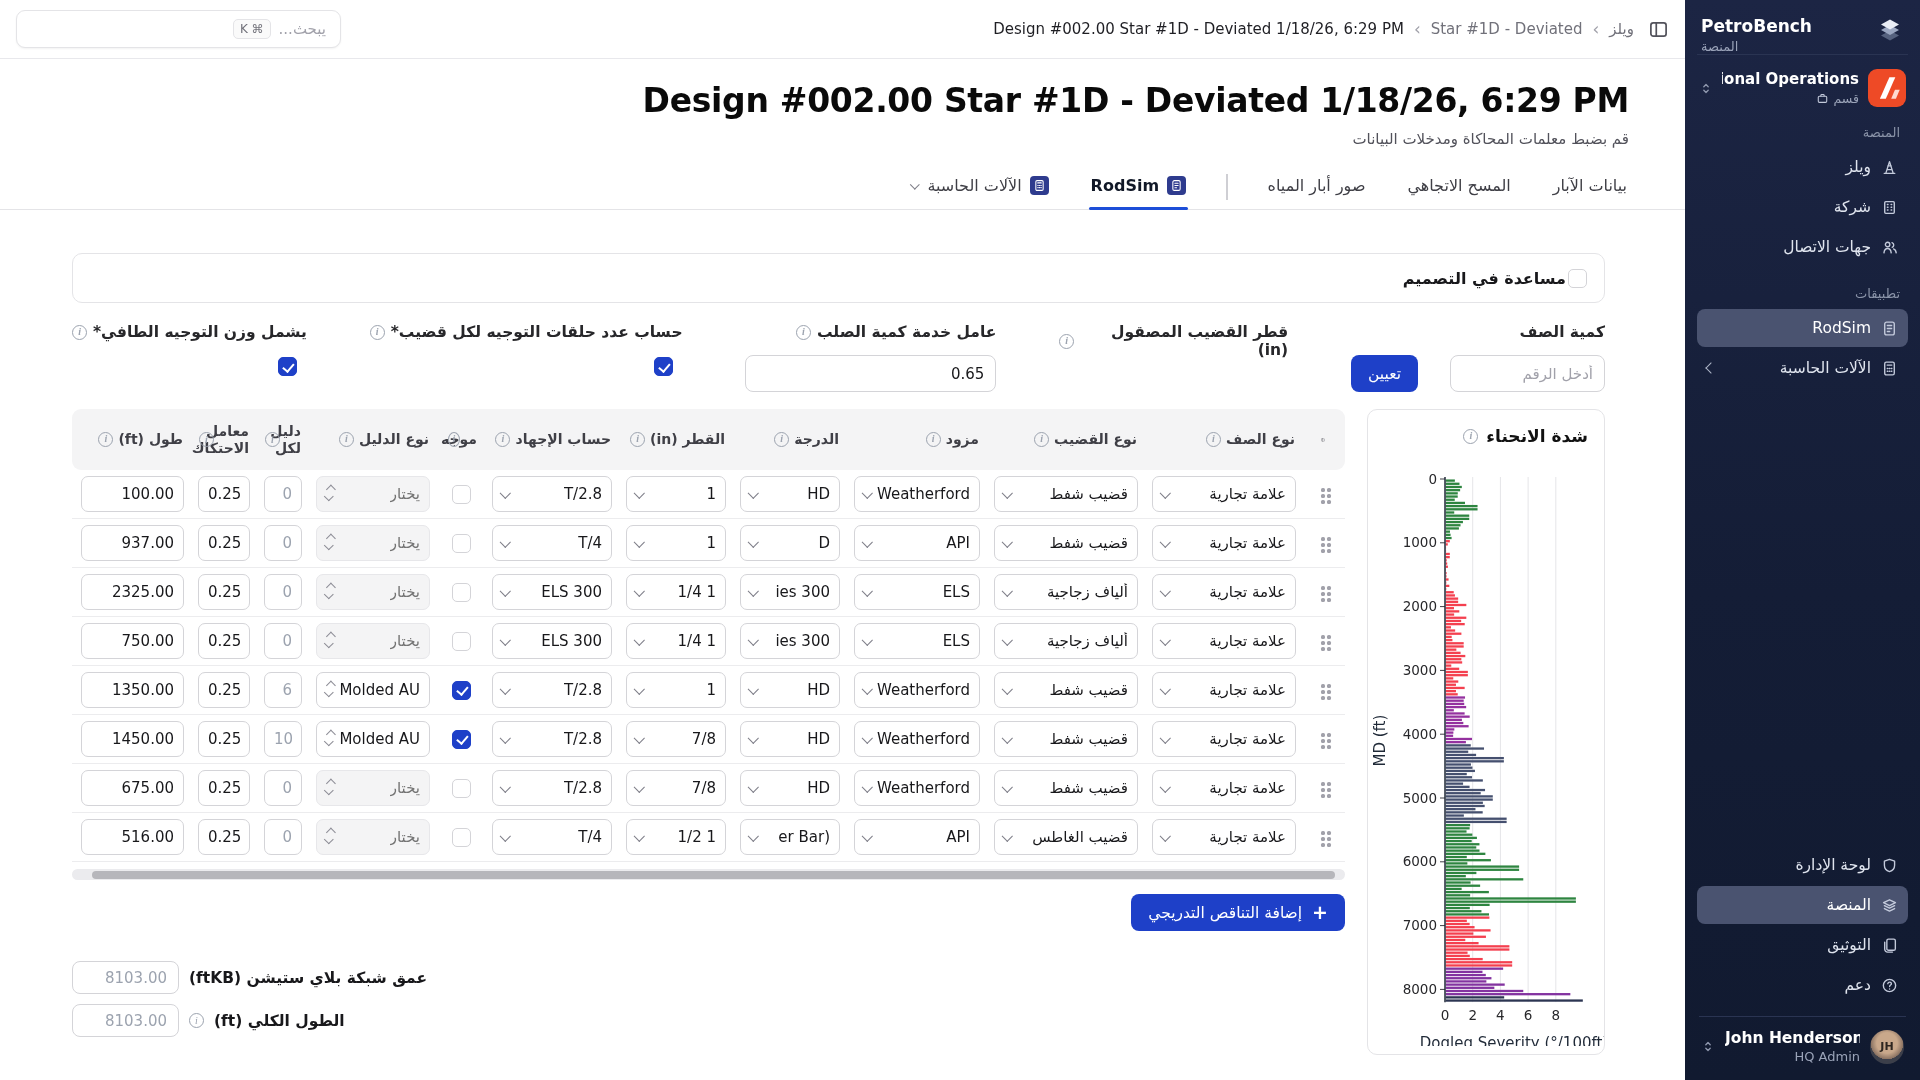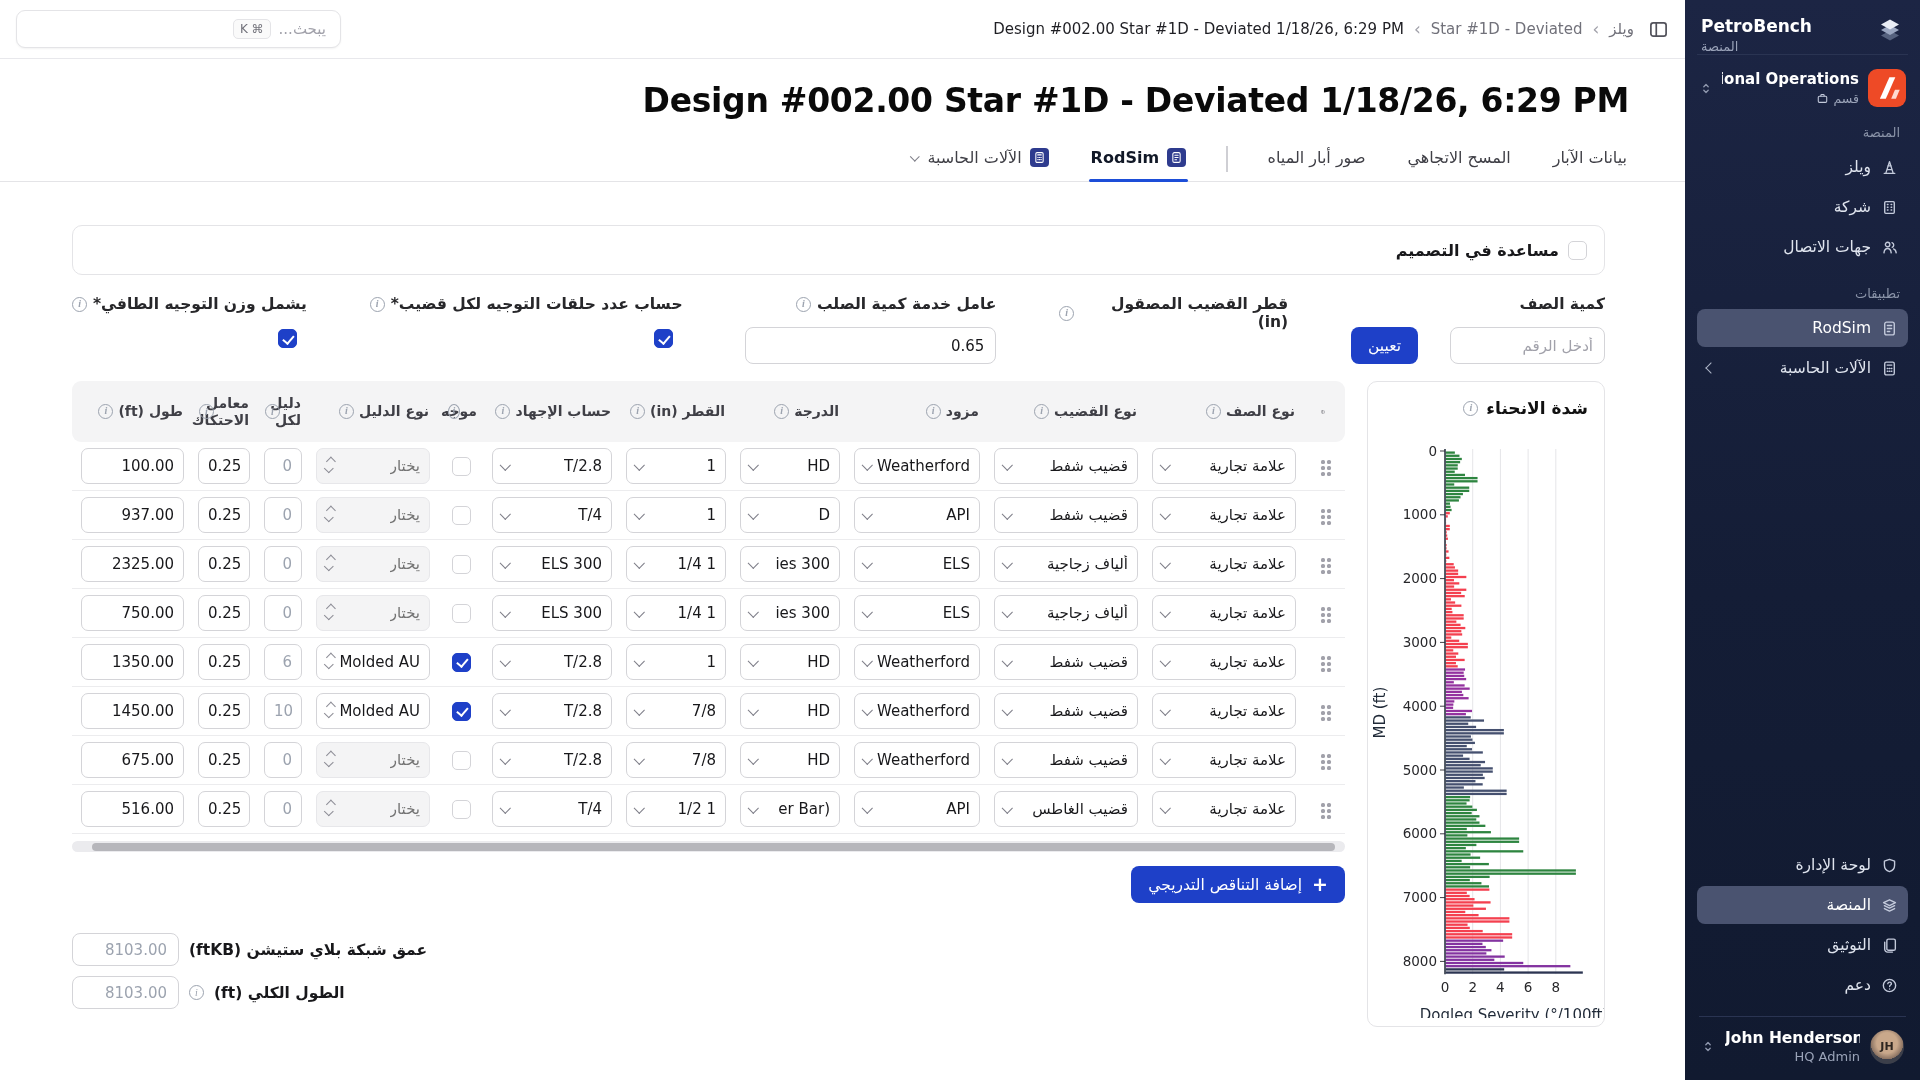--- a/index.html
+++ b/index.html
@@ -55,21 +55,21 @@
   .tab.active::after{content:"";position:absolute;left:0;right:0;bottom:-1px;height:3px;background:#1d4ed8;border-radius:2px}
   .tabsep{width:1.5px;height:26px;background:#cfcfd4}
   .tabicon{width:19px;height:19px;border-radius:4px;background:#2e3b8e;flex:none;display:flex;align-items:center;justify-content:center}
   .tabicon svg{width:13px;height:13px}
   .cv{width:8px;height:8px;border-left:1.6px solid #7d7d87;border-bottom:1.6px solid #7d7d87;transform:rotate(-45deg) translateY(-1px);flex:none}
   .cv.sm{width:7px;height:7px}
 
   
   .content{flex:1;overflow:hidden;padding:24px 80px 0 72px}
   h2.sec-h{font-size:20px;font-weight:700;text-align:right;color:#111}
-  .assist-card{margin-top:19px;border:1px solid #e4e4e7;border-radius:10px;height:50px;display:flex;align-items:center;padding:0 17px;gap:9px}
+  .assist-card{margin-top:19px;border:1px solid #e4e4e7;border-radius:10px;height:50px;display:flex;align-items:center;padding:0 17px;gap:2px}
   .assist-card .lbl{font-size:16px;font-weight:600}
   .chk{width:19px;height:19px;border:1.5px solid #d4d4d8;border-radius:5px;background:#fff;flex:none;position:relative}
   .chk.on{background:#1e40c8;border-color:#1e40c8}
   .chk.on::after{content:"";position:absolute;left:6px;top:2.5px;width:4.5px;height:9px;border-right:2px solid #fff;border-bottom:2px solid #fff;transform:rotate(40deg)}
   .form-row{display:flex;justify-content:space-between;align-items:flex-start;margin-top:20px}
   .fblock{display:flex;flex-direction:column;align-items:flex-start}
   .fblock .flabel{align-self:flex-start;display:flex;align-items:center;gap:6px;font-size:15.5px;font-weight:600;color:#27272a}
   .fctrl{margin-top:14px;width:100%}
   .info{width:15px;height:15px;border:1.2px solid #9ca3af;border-radius:50%;color:#9ca3af;font-size:10px;line-height:1;display:inline-flex;align-items:center;justify-content:center;flex:none;font-family:"Liberation Serif",serif;font-style:italic}
   .ipt{height:37px;border:1px solid #d4d4d8;border-radius:8px;width:100%;padding:14px 11px;font-size:15px;direction:ltr;text-align:right;color:#18181b;background:#fff;font-family:inherit;outline:none}
@@ -282,20 +282,21 @@
         </div>
       <div class="search">
         <span>يبحث...</span>
         <span class="kbd">⌘ K</span>
       </div>
     </div>
 
     <div class="page">
       <div class="head">
         <h1 class="title">Design #002.00 Star #1D - Deviated 1/18/26, 6:29 PM</h1>
+        <div class="subtitle">قم بضبط معلمات المحاكاة ومدخلات البيانات</div>
       </div>
       <div class="tabs" id="tabs">
           <div class="tab">
             <span>بيانات الآبار</span>
           </div>
           <div class="tab">
             <span>المسح الاتجاهي</span>
           </div>
           <div class="tab">
             <span>صور أبار المياه</span>

